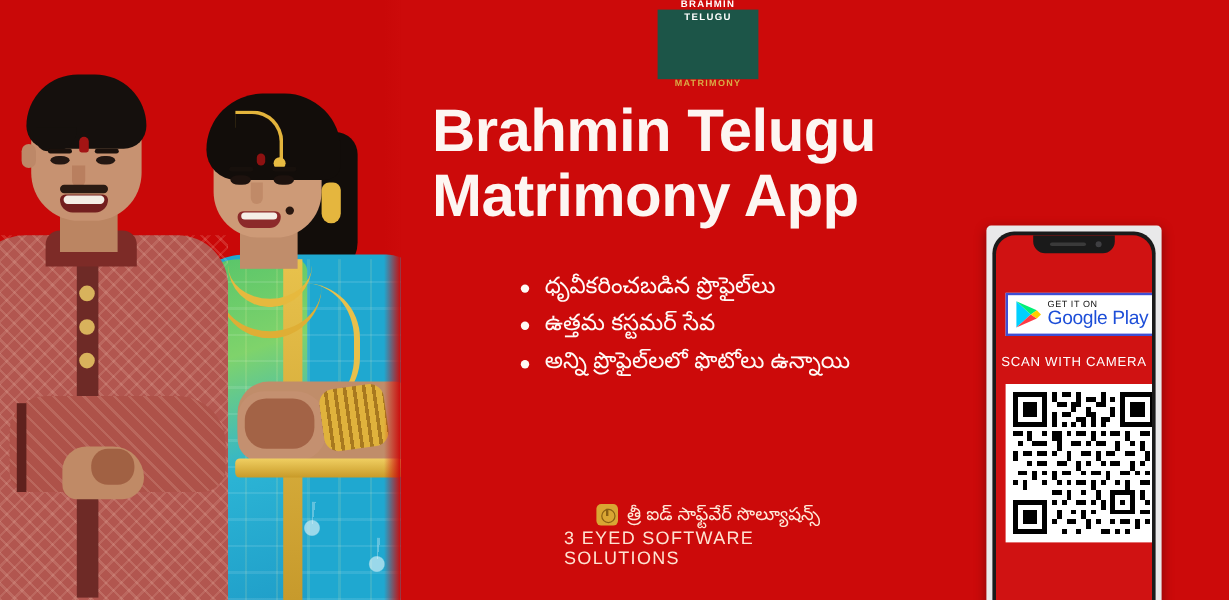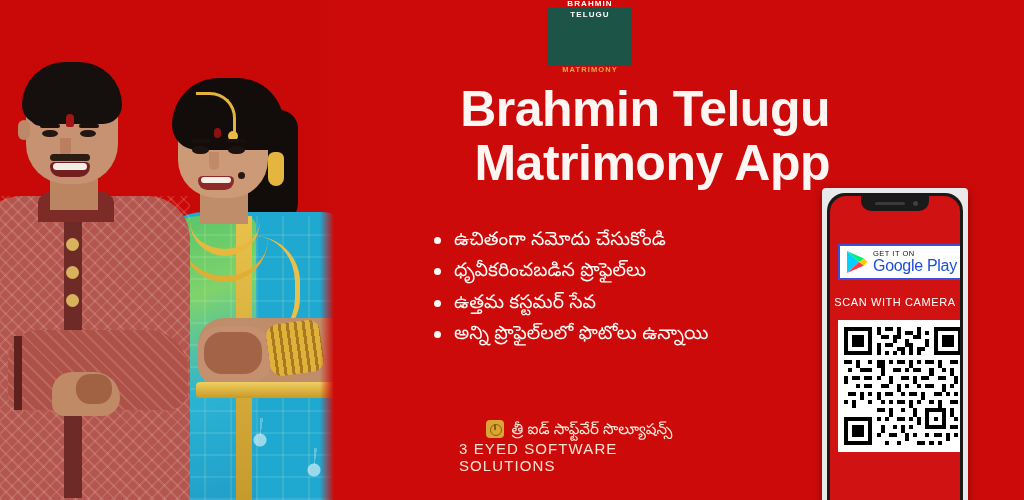--- a/index.html
+++ b/index.html
@@ -203,21 +203,21 @@
   }
   .logo-line{
     font-size:8px; font-weight:bold; letter-spacing:1.1px;
     color:#ffffff; line-height:1;
   }
   .logo-line.gold{ color:#d9ab46; font-size:7.5px;margin-top:44px; }
 
   
   #headline{
     position:absolute; left:360px; top:82px; width:470px;
-    text-align:right; color:#fdf6f2;
+    text-align:left; color:#fdf6f2;
     font-size:50px; font-weight:bold; line-height:1.08;
     letter-spacing:-0.5px;
   }
 
   
   #features{
     position:absolute; left:430px; top:226px; width:400px;
     list-style:none;
   }
   #features li{
@@ -225,21 +225,21 @@
     color:#fffaf6; font-size:19px; line-height:1.34;
     white-space:nowrap;
   }
   #features li:before{
     content:""; position:absolute; left:4px; top:11px;
     width:7px; height:7px; background:#fffaf6; border-radius:50%;
   }
 
   
   #footer-credit{
-    position:absolute; left:459px; top:420px; width:240px;
+    position:absolute; left:470px; top:420px; width:240px;
     display:flex; flex-direction:column; align-items:center;
   }
   .credit-row{ display:flex; align-items:center; gap:8px; }
   #credit-mark{
     width:18px; height:18px; border-radius:4px;
     background:#d9a633; position:relative; flex:none;
   }
   #credit-mark:before{
     content:""; position:absolute; left:4px; top:4px;
     width:10px; height:10px; border:1.6px solid #8a5f12; border-radius:50%;
@@ -376,21 +376,20 @@
     <div class="logo-line">TELUGU</div>
     <div class="logo-line gold">MATRIMONY</div>
   </div>
 
   <h1 id="headline">
     <span>Brahmin Telugu</span><br>
     <span>Matrimony App</span>
   </h1>
 
   <ul id="features">
-    <li>ఉచితంగా నమోదు చేసుకోండి</li>
     <li>ధృవీకరించబడిన ప్రొఫైల్‌లు</li>
     <li>ఉత్తమ కస్టమర్ సేవ</li>
     <li>అన్ని ప్రొఫైల్‌లలో ఫొటోలు ఉన్నాయి</li>
   </ul>
 
   <div id="footer-credit">
     <div class="credit-row">
       <div id="credit-mark"></div>
       <div id="credit-telugu">త్రీ ఐడ్ సాఫ్ట్‌వేర్ సొల్యూషన్స్</div>
     </div>

